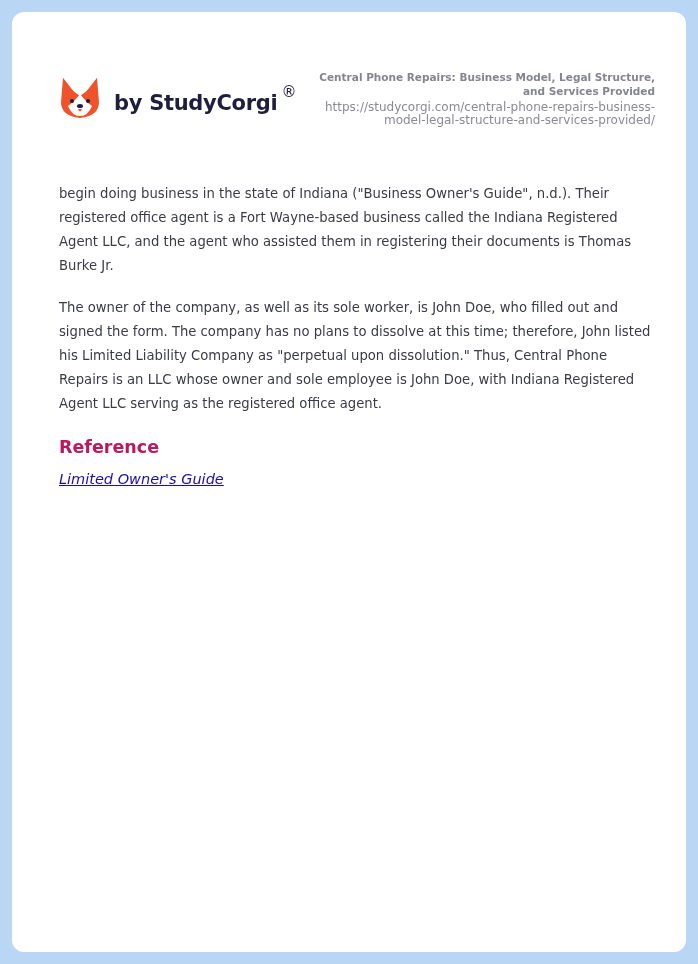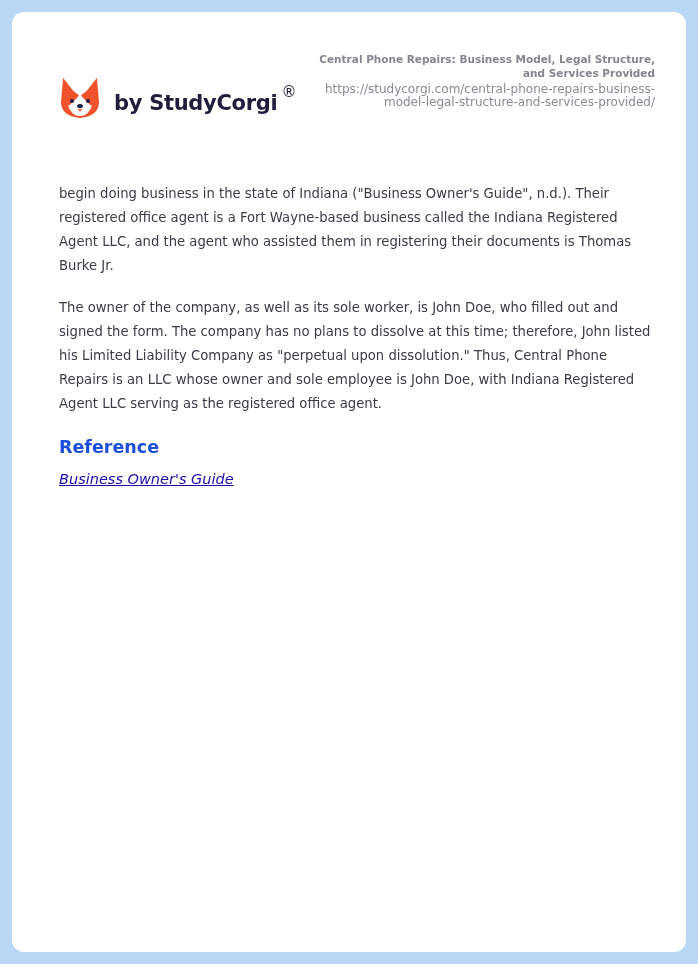--- a/index.html
+++ b/index.html
@@ -35,21 +35,21 @@
     }
     .logo-reg {
       font-family: "DejaVu Sans", sans-serif;
       font-size: 15px;
       color: #1f1e3d;
       margin-left: 4px;
       margin-top: -12px;
     }
     .header-meta {
       position: absolute;
-      right: 31px; top: 40px;
+      right: 31px; top: 58px;
       width: 360px;
       text-align: right;
     }
     .doc-title {
       font-family: "DejaVu Sans", sans-serif;
       font-weight: bold;
       font-size: 10.5px;
       line-height: 14px;
       color: #85858f;
     }
@@ -68,21 +68,21 @@
       font-size: 13.2px;
       line-height: 24px;
       color: #3b3b46;
     }
     .content p { margin: 0 0 18px 0; }
     .ref-heading {
       margin: 0 0 8px 0;
       font-family: "DejaVu Sans", sans-serif;
       font-size: 17.5px;
       font-weight: bold;
-      color: #1d4ed8;
+      color: #be185d;
       line-height: 26px;
     }
     .ref-link {
       font-family: "DejaVu Sans", sans-serif;
       font-style: italic;
       font-size: 14.5px;
       color: #1a0dab;
       text-decoration: underline;
       line-height: 22px;
     }
@@ -117,16 +117,16 @@
 
   <div class="header-meta">
     <div class="doc-title">Central Phone Repairs: Business Model, Legal Structure, and Services Provided</div>
     <div class="doc-url">https://studycorgi.com/central-phone-repairs-business-model-legal-structure-and-services-provided/</div>
   </div>
 
   <div class="content">
     <p>begin doing business in the state of Indiana ("Business Owner's Guide", n.d.). Their registered office agent is a Fort Wayne-based business called the Indiana Registered Agent LLC, and the agent who assisted them in registering their documents is Thomas Burke Jr.</p>
     <p>The owner of the company, as well as its sole worker, is John Doe, who filled out and signed the form. The company has no plans to dissolve at this time; therefore, John listed his Limited Liability Company as "perpetual upon dissolution." Thus, Central Phone Repairs is an LLC whose owner and sole employee is John Doe, with Indiana Registered Agent LLC serving as the registered office agent.</p>
     <h2 class="ref-heading">Reference</h2>
-    <a class="ref-link">Business Owner's Guide</a>
+    <a class="ref-link">Limited Owner's Guide</a>
   </div>
 
 </div>
 
 </body></html>

